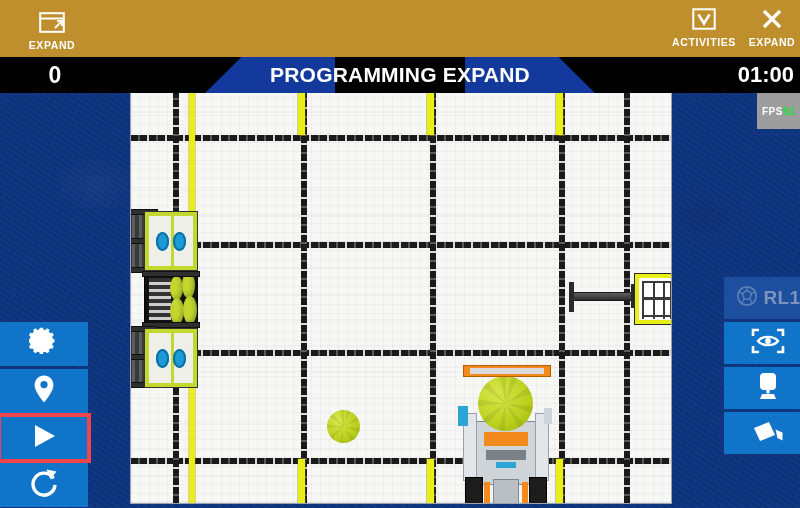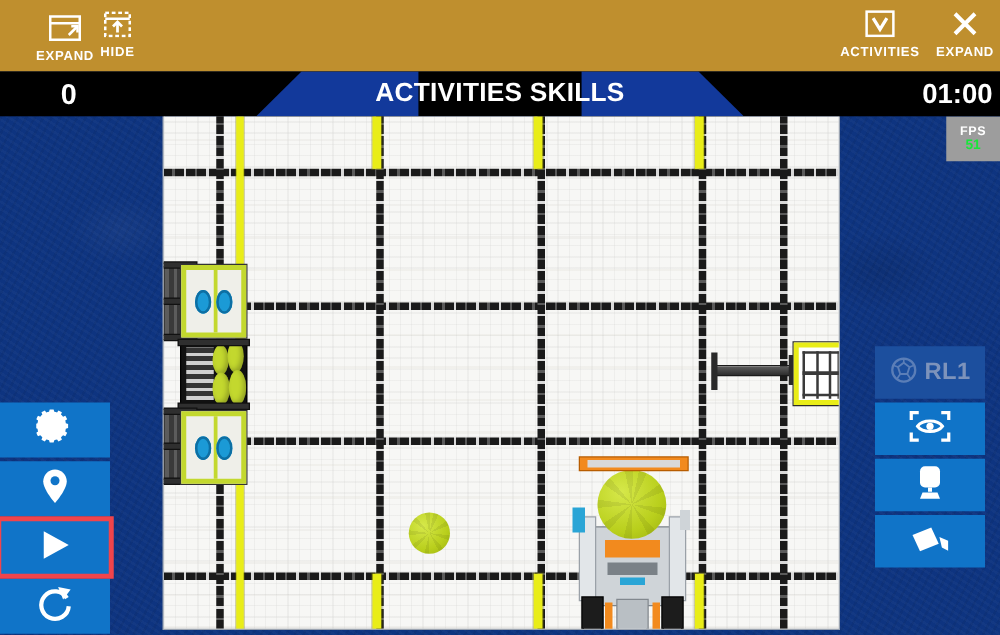--- a/index.html
+++ b/index.html
@@ -165,36 +165,36 @@
   }
 
   
   #robot { position:absolute; }
   .rb { position:absolute; }
 
   
   #fps {
     position:absolute; top:0px; left:757px; width:43px; height:36px;
     background:#9d9d9d; z-index:20;
-    display:flex; flex-direction:column; align-items:center; justify-content:center;
+    display:flex; flex-direction:row; align-items:center; justify-content:center;
   }
   #fps .fps-label { color:#ffffff; font-size:10px; font-weight:bold; line-height:11px; letter-spacing:.5px; }
   #fps .fps-val { color:#19e53a; font-size:11px; font-weight:bold; line-height:11px; }
 
   
   #left-bar { position:absolute; left:0; top:322px; width:88px; z-index:30; }
   .lbtn {
     position:relative; width:88px; height:44px; margin-bottom:3px;
     background:#1074c8; display:flex; align-items:center; justify-content:center;
     cursor:pointer;
   }
   .lbtn.sel { outline:4px solid #f1444b; outline-offset:-1px; z-index:3; }
 
   
-  #right-bar { position:absolute; right:0; top:277px; width:100px; z-index:30; }
+  #right-bar { position:absolute; right:0; top:277px; width:76px; z-index:30; }
   .rbtn {
     position:relative; width:88px; height:42px; margin-bottom:3px;
     display:flex; align-items:center; justify-content:center; gap:6px;
     background:#1074c8; cursor:pointer;
   }
   .rbtn.dim { background:#1c4f9e; }
   .rbtn .rlabel { color:#7d93bb; font-size:19px; font-weight:bold; letter-spacing:.3px; }
   .rbtn.dim svg { opacity:.55; }
 </style>
 </head>
@@ -209,31 +209,20 @@
         <svg width="26" height="21" viewBox="0 0 26 21">
           <rect x="1.2" y="1.2" width="23.6" height="18.6" fill="none" stroke="#fff" stroke-width="2"></rect>
           <line x1="1.2" y1="6.5" x2="24.8" y2="6.5" stroke="#fff" stroke-width="2"></line>
           <path d="M16 16 L23 9" stroke="#fff" stroke-width="2"></path>
           <path d="M18 9 L23 9 L23 14" fill="none" stroke="#fff" stroke-width="2"></path>
         </svg>
       </span>
       <span class="tb-label">EXPAND</span>
     </div>
 
-    <div class="tb-btn" id="btn-hide">
-      <span class="tb-icon">
-        <svg width="22" height="21" viewBox="0 0 22 21">
-          <rect x="1.2" y="1.2" width="19.6" height="18.6" fill="none" stroke="#fff" stroke-width="2" stroke-dasharray="3 2.2"></rect>
-          <line x1="1.2" y1="6" x2="20.8" y2="6" stroke="#fff" stroke-width="2"></line>
-          <path d="M11 17 L11 9" stroke="#fff" stroke-width="2.2"></path>
-          <path d="M7.4 12.2 L11 8.6 L14.6 12.2" fill="none" stroke="#fff" stroke-width="2.2"></path>
-        </svg>
-      </span>
-      <span class="tb-label">HIDE</span>
-    </div>
 
     <div class="tb-btn" id="btn-activities">
       <span class="tb-icon">
         <svg width="24" height="22" viewBox="0 0 24 22">
           <rect x="1.3" y="1.3" width="21.4" height="19.4" fill="none" stroke="#fff" stroke-width="2"></rect>
           <path d="M6.5 6.5 L12 15.5 L17.5 6.5" fill="none" stroke="#fff" stroke-width="2.6"></path>
         </svg>
       </span>
       <span class="tb-label">ACTIVITIES</span>
     </div>
@@ -245,21 +234,21 @@
         </svg>
       </span>
       <span class="tb-label">EXPAND</span>
     </div>
   </div>
 
   <div id="titlebar">
     <div class="trap" id="trap-left"></div>
     <div class="trap" id="trap-right"></div>
     <div id="score">0</div>
-    <div id="match-title">ACTIVITIES SKILLS</div>
+    <div id="match-title">PROGRAMMING EXPAND</div>
     <div id="timer">01:00</div>
   </div>
 
   <div id="arena">
 
     <div id="field">
 
       <div class="seam-h" style="top:43px"></div>
       <div class="seam-h" style="top:150px"></div>
       <div class="seam-h" style="top:258px"></div>

